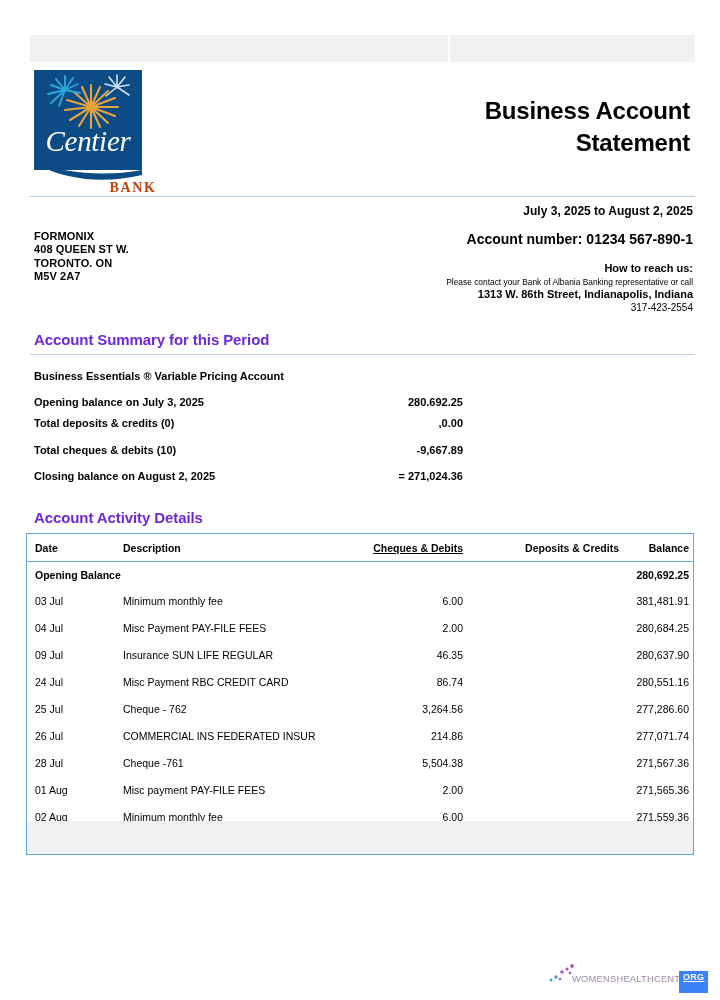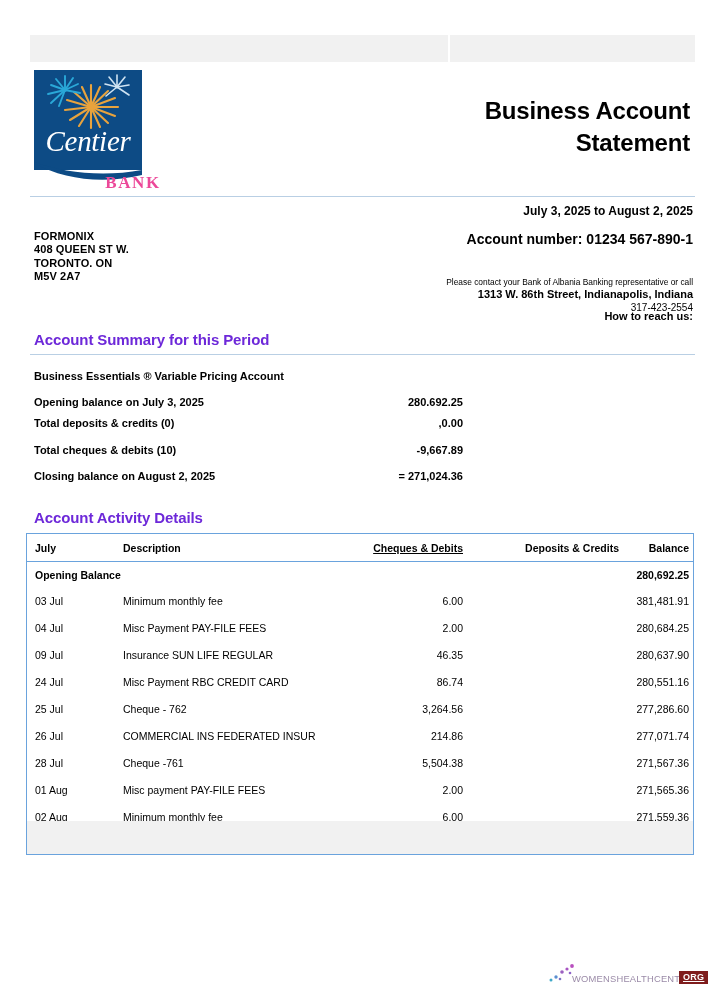--- a/index.html
+++ b/index.html
@@ -68,27 +68,27 @@
     color: #ffffff;
     font-family: "Liberation Serif", serif;
     font-size: 29px;
     letter-spacing: -0.3px;
     line-height: 1;
     font-style: italic;
   }
   .logo-bank {
     position: absolute;
     left: 52px;
-    top: 103px;
+    top: 110px;
     width: 94px;
     text-align: center;
-    color: #ec4899;
+    color: #c2410c;
     font-family: "Liberation Serif", serif;
     font-weight: bold;
-    font-size: 17px;
+    font-size: 14px;
     letter-spacing: 1.6px;
   }
   .firework { position: absolute; left: 0; top: 0; }
 
   
   .doc-title {
     position: absolute;
     right: 30px;
     top: 95px;
     width: 420px;
@@ -135,21 +135,20 @@
     font-weight: bold;
     text-align: right;
   }
   .reach-title {
     position: absolute;
     right: 27px;
     top: 262px;
     font-size: 11px;
     font-weight: bold;
     text-align: right;
-    margin-top: 48px;
   }
   .reach-line1 {
     position: absolute;
     right: 27px;
     top: 277px;
     font-size: 8.4px;
     text-align: right;
   }
   .reach-line2 {
     position: absolute;
@@ -257,25 +256,25 @@
     left: 24px;
     top: 11px;
     font-size: 9.4px;
     letter-spacing: 0.2px;
     color: #9b8ba8;
   }
   .wm-org {
     position: absolute;
     left: 131px;
     top: 9px;
-    background: #7f1d1d;
+    background: #3b82f6;
     color: #ffffff;
     font-size: 9px;
     font-weight: bold;
-    padding: 1px 4px 2px 4px;
+    padding: 1px 4px 11px 4px;
     letter-spacing: 0.3px;
     text-decoration: underline;
   }
   .wm-dots { position: absolute; left: 0; top: 0; }
 </style>
 </head>
 <body>
 
 <div class="topbar">
   <div class="topbar-split"></div>
@@ -370,21 +369,21 @@
 <div class="sum-row" style="top:444px;">Total cheques &amp; debits (10)</div>
 <div class="sum-val" style="top:444px;">-9,667.89</div>
 
 <div class="sum-row" style="top:470px;">Closing balance on August 2, 2025</div>
 <div class="sum-val" style="top:470px;">= 271,024.36</div>
 
 <div class="sec-head" style="top:509px;">Account Activity Details</div>
 
 <div class="tbl">
   <div class="tbl-head">
-    <div class="th th-date">July</div>
+    <div class="th th-date">Date</div>
     <div class="th th-desc">Description</div>
     <div class="th th-debit">Cheques &amp; Debits</div>
     <div class="th th-credit">Deposits &amp; Credits</div>
     <div class="th th-balance">Balance</div>
   </div>
 
   <div class="tbl-body">
 
     <div class="trow open-row bold-row">
       <div class="cell c-date">Opening Balance</div>

